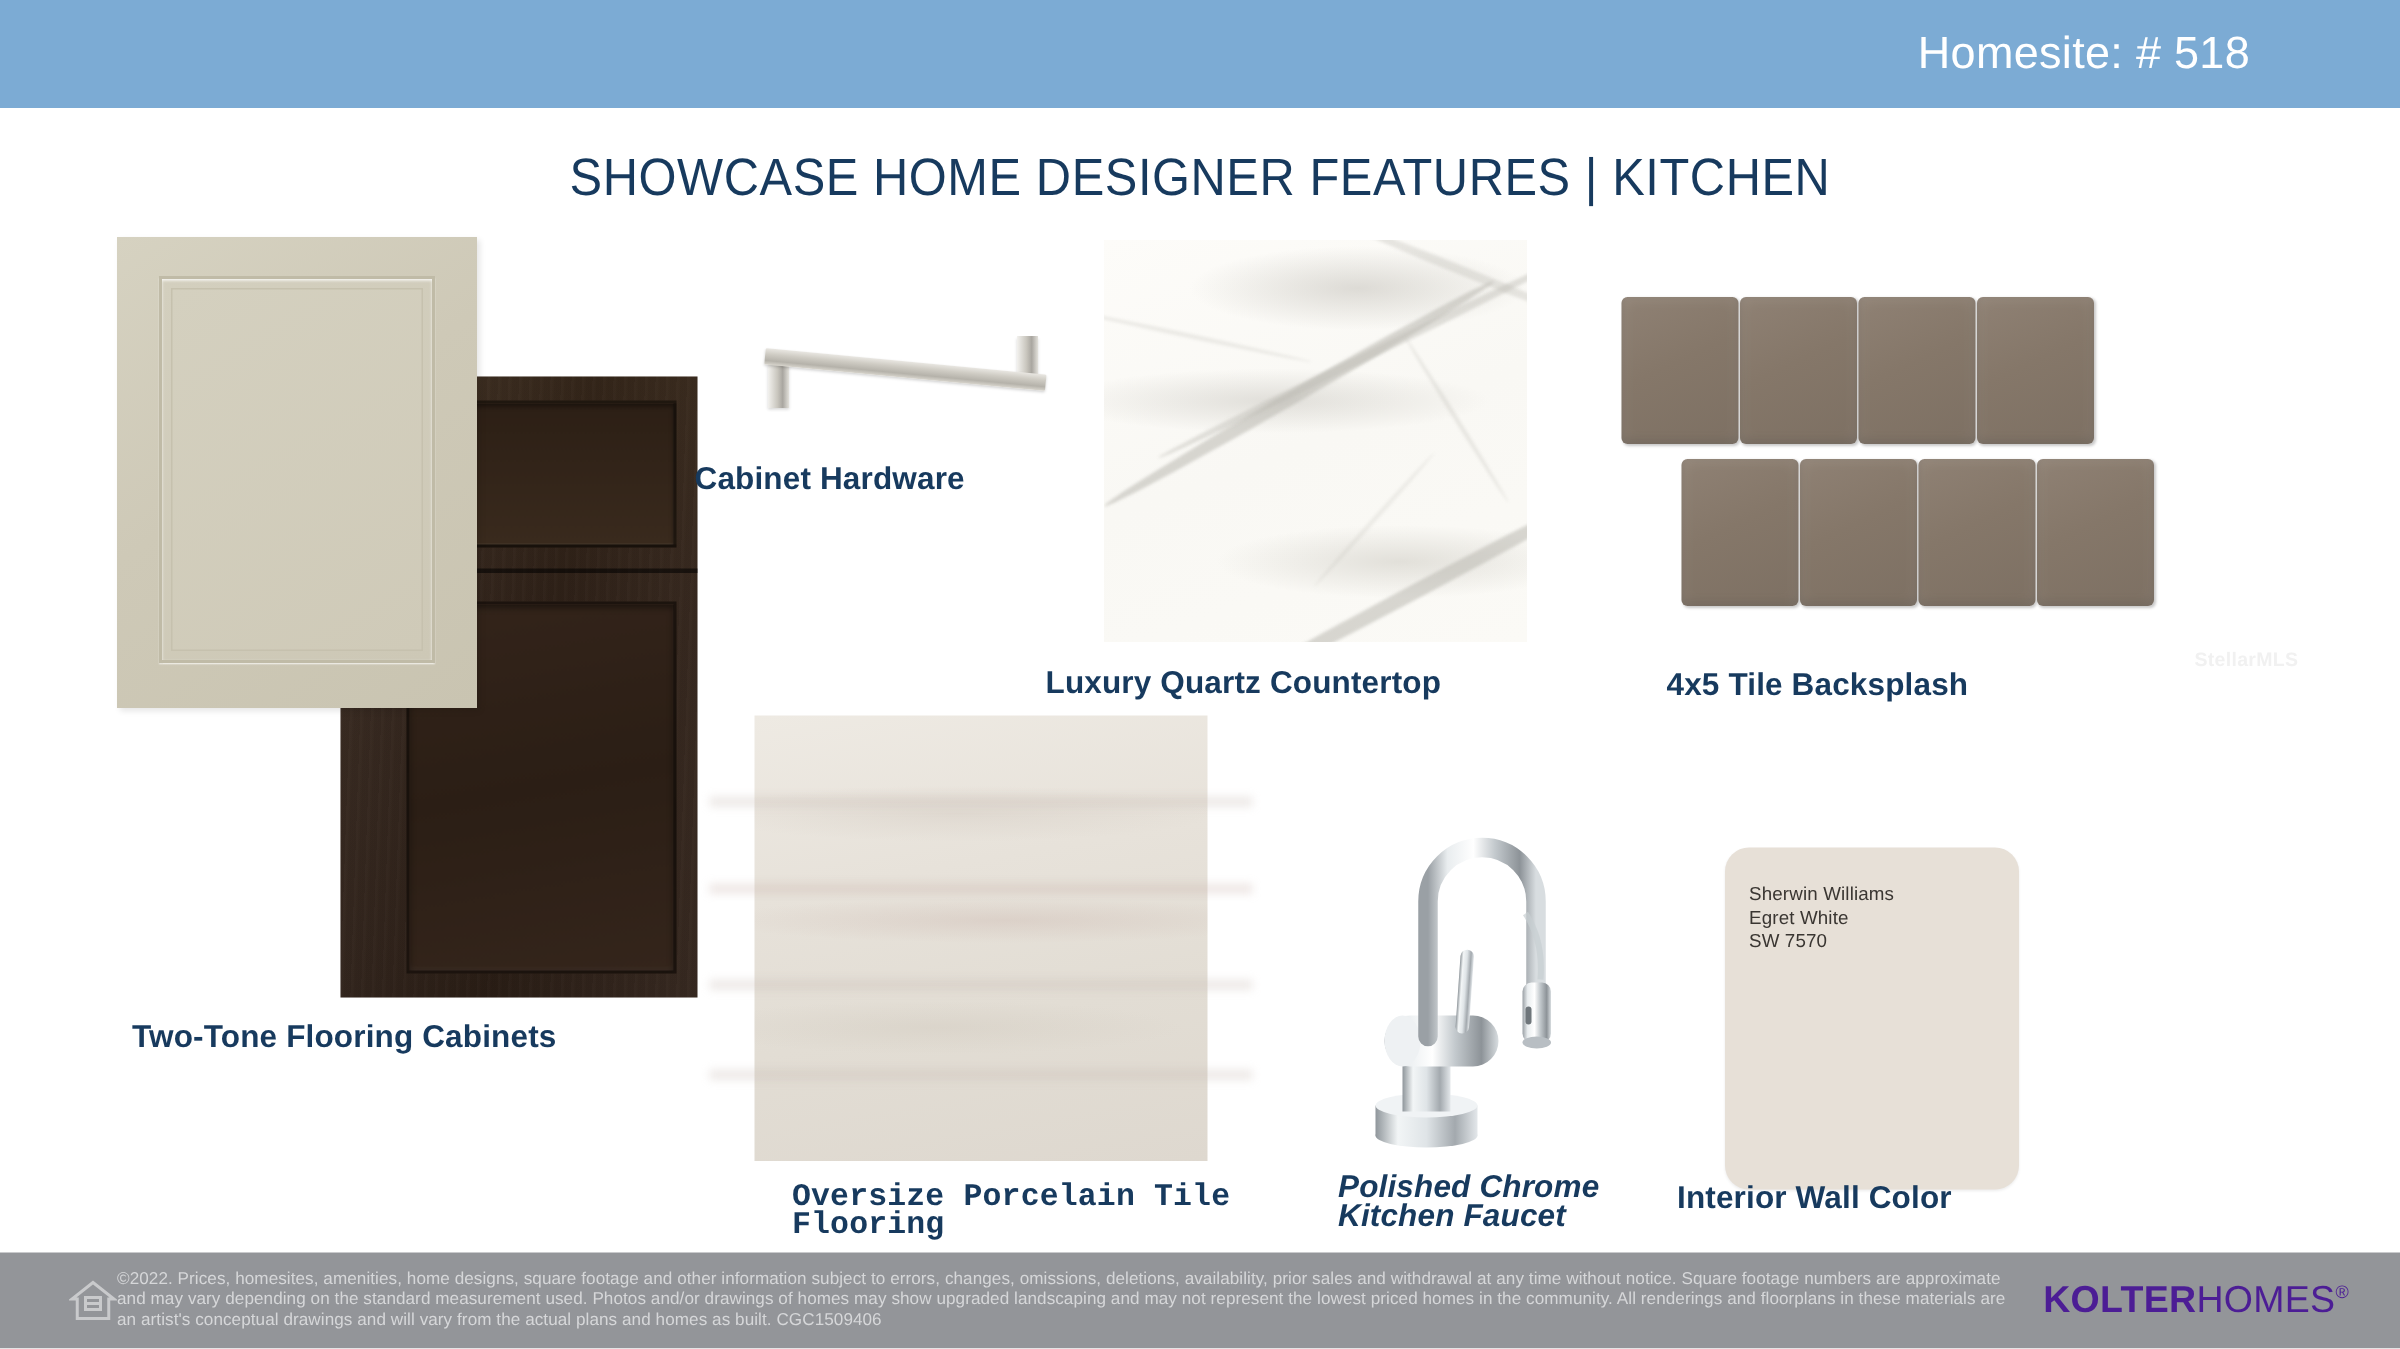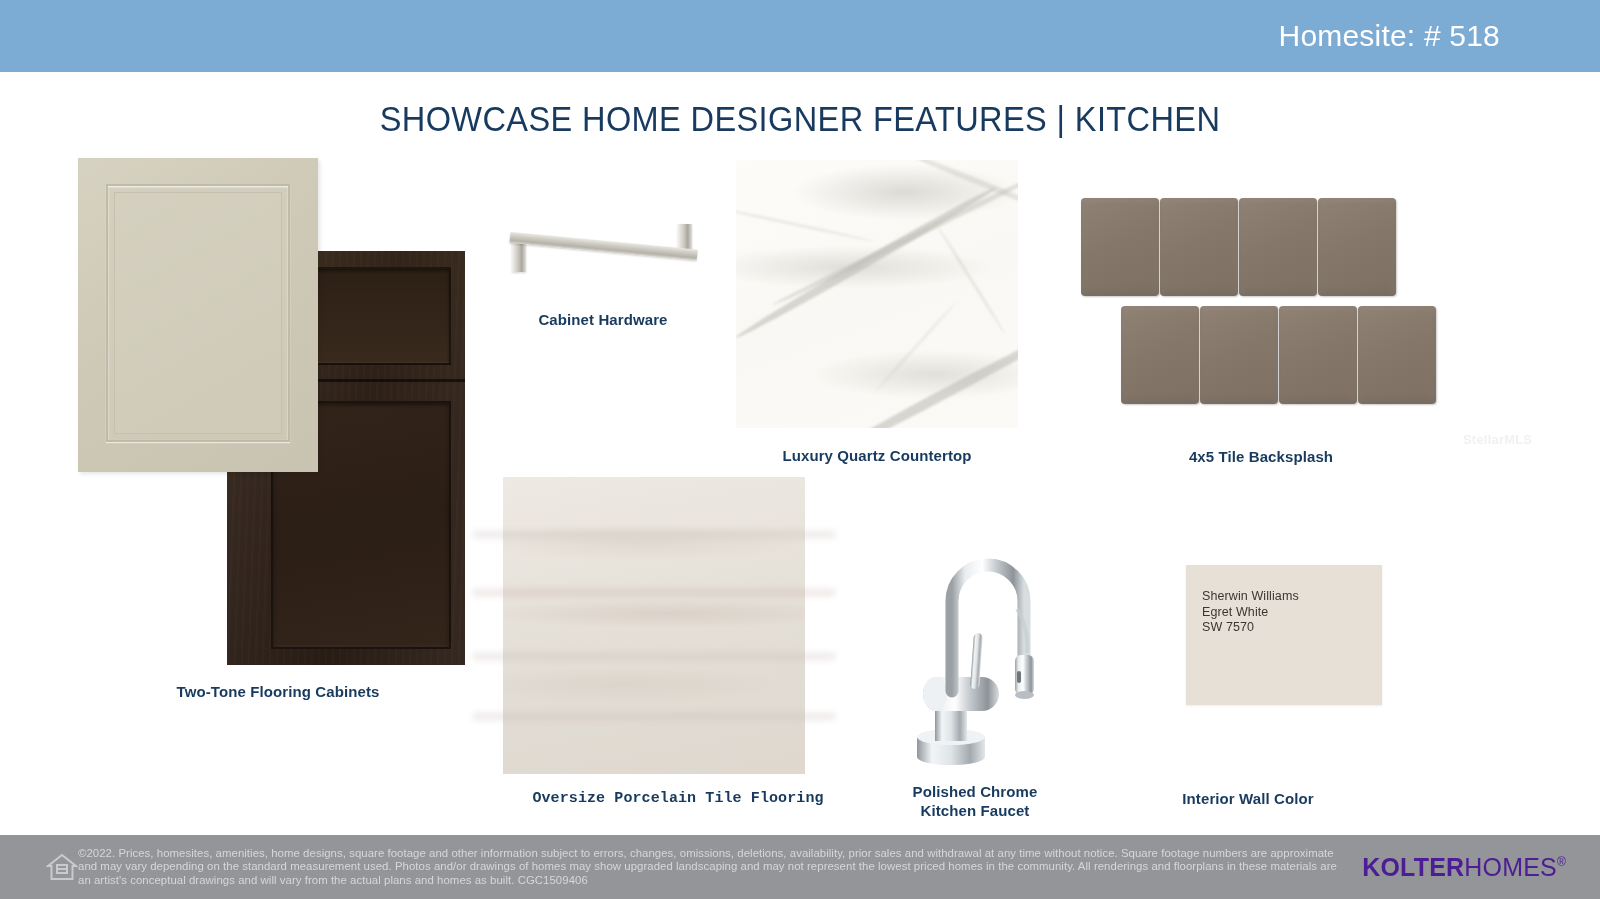--- a/index.html
+++ b/index.html
@@ -45,23 +45,22 @@
     font-size: 35px;
     font-weight: 400;
     letter-spacing: 0.4px;
     transform: scaleX(0.93);
   }
 
   
   .item-label {
     position: absolute;
     color: #173a5e;
-    font-size: 15px;
+    font-size: 21px;
     font-weight: bold;
-    text-align: center;
     line-height: 19px;
     letter-spacing: 0.1px;
   }
 
   
   .cab-dark {
     position: absolute;
     left: 227px; top: 251px;
     width: 238px; height: 414px;
     background:
@@ -219,24 +218,25 @@
   
   .faucet {
     position: absolute;
     left: 905px; top: 505px;
     width: 160px; height: 265px;
   }
 
   
   .paint-swatch {
     position: absolute;
-    left: 1186px; top: 565px;
-    width: 196px; height: 140px;
+    left: 1150px; top: 565px;
+    width: 196px; height: 228px;
     background: #e7e0d7;
     box-shadow: 0 1px 2px rgba(0,0,0,0.08);
+    border-radius: 16px;
   }
   .paint-text {
     position: absolute;
     left: 16px; top: 24px;
     color: #3a3632;
     font-size: 12.5px;
     line-height: 15.5px;
     letter-spacing: 0.1px;
   }
 
@@ -379,21 +379,21 @@
 
     <path d="M47 186 L47 96 A36 36 0 0 1 119 96 L119 160" fill="none" stroke="url(#chrome)" stroke-width="13" stroke-linecap="round"></path>
 
     <rect x="110" y="150" width="19" height="40" rx="6" fill="url(#chrome)"></rect>
     <rect x="112" y="166" width="4" height="12" rx="2" fill="#6f767b"></rect>
     <ellipse cx="119.5" cy="190" rx="9.5" ry="4" fill="#b8bec3"></ellipse>
 
     <path d="M112 104 q12 18 10 44" fill="none" stroke="#c8ced2" stroke-width="4" opacity=".7"></path>
   </svg>
 </div>
-<div class="item-label" style="left:855px; top:782px; width:240px;">
+<div class="item-label" style="left:892px; top:782px; width:240px;font-style:italic;">
   <div>Polished Chrome</div>
   <div>Kitchen Faucet</div>
 </div>
 
 <div class="paint-swatch">
   <div class="paint-text">
     <div>Sherwin Williams</div>
     <div>Egret White</div>
     <div>SW 7570</div>
   </div>

